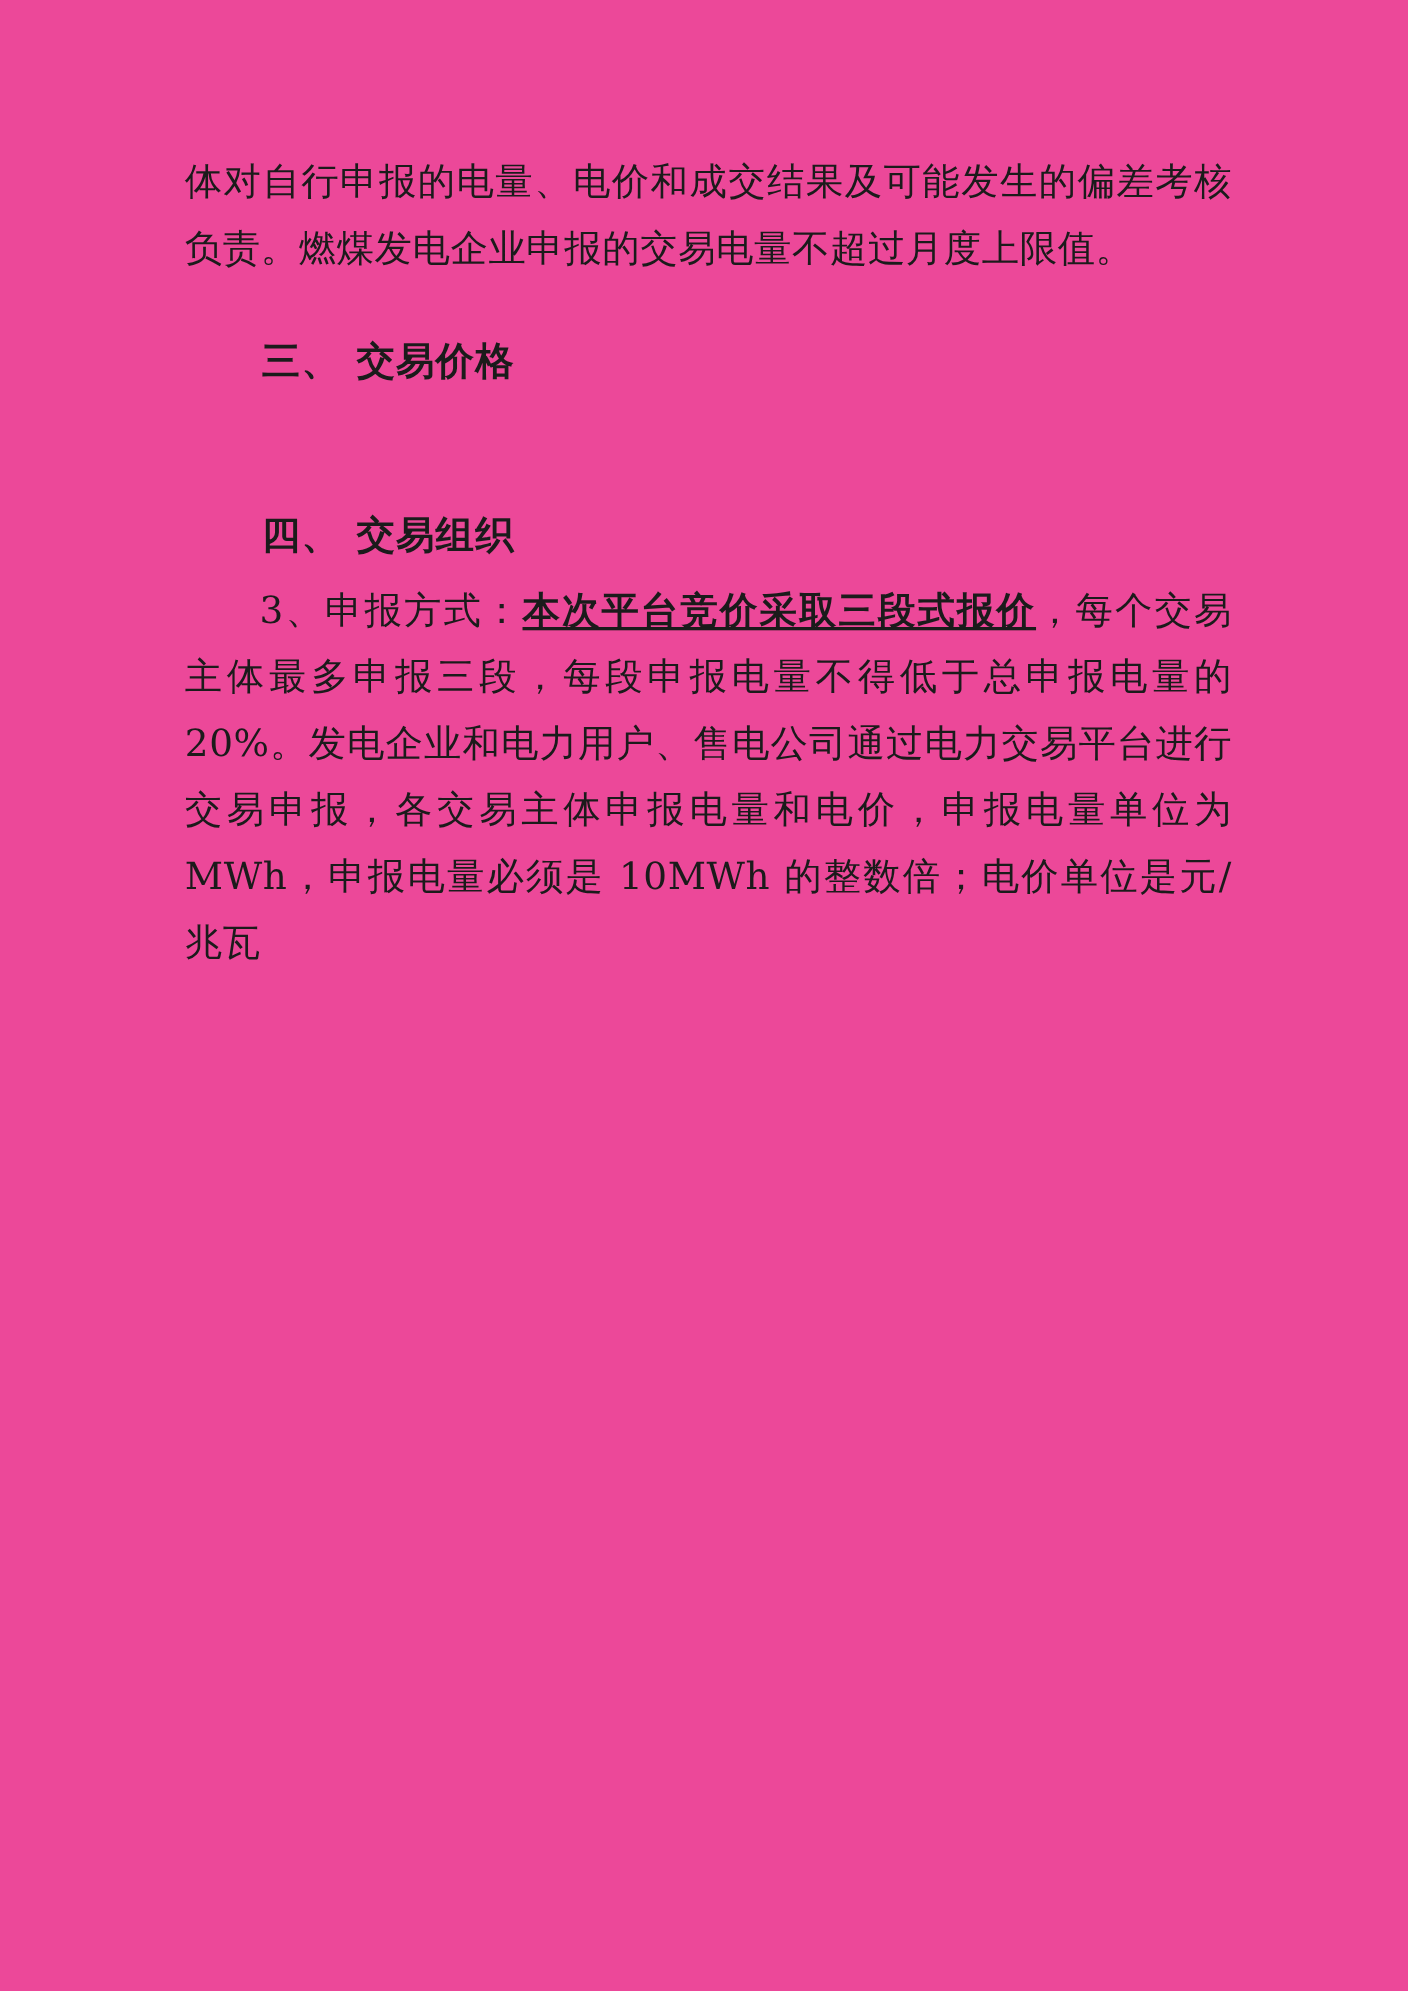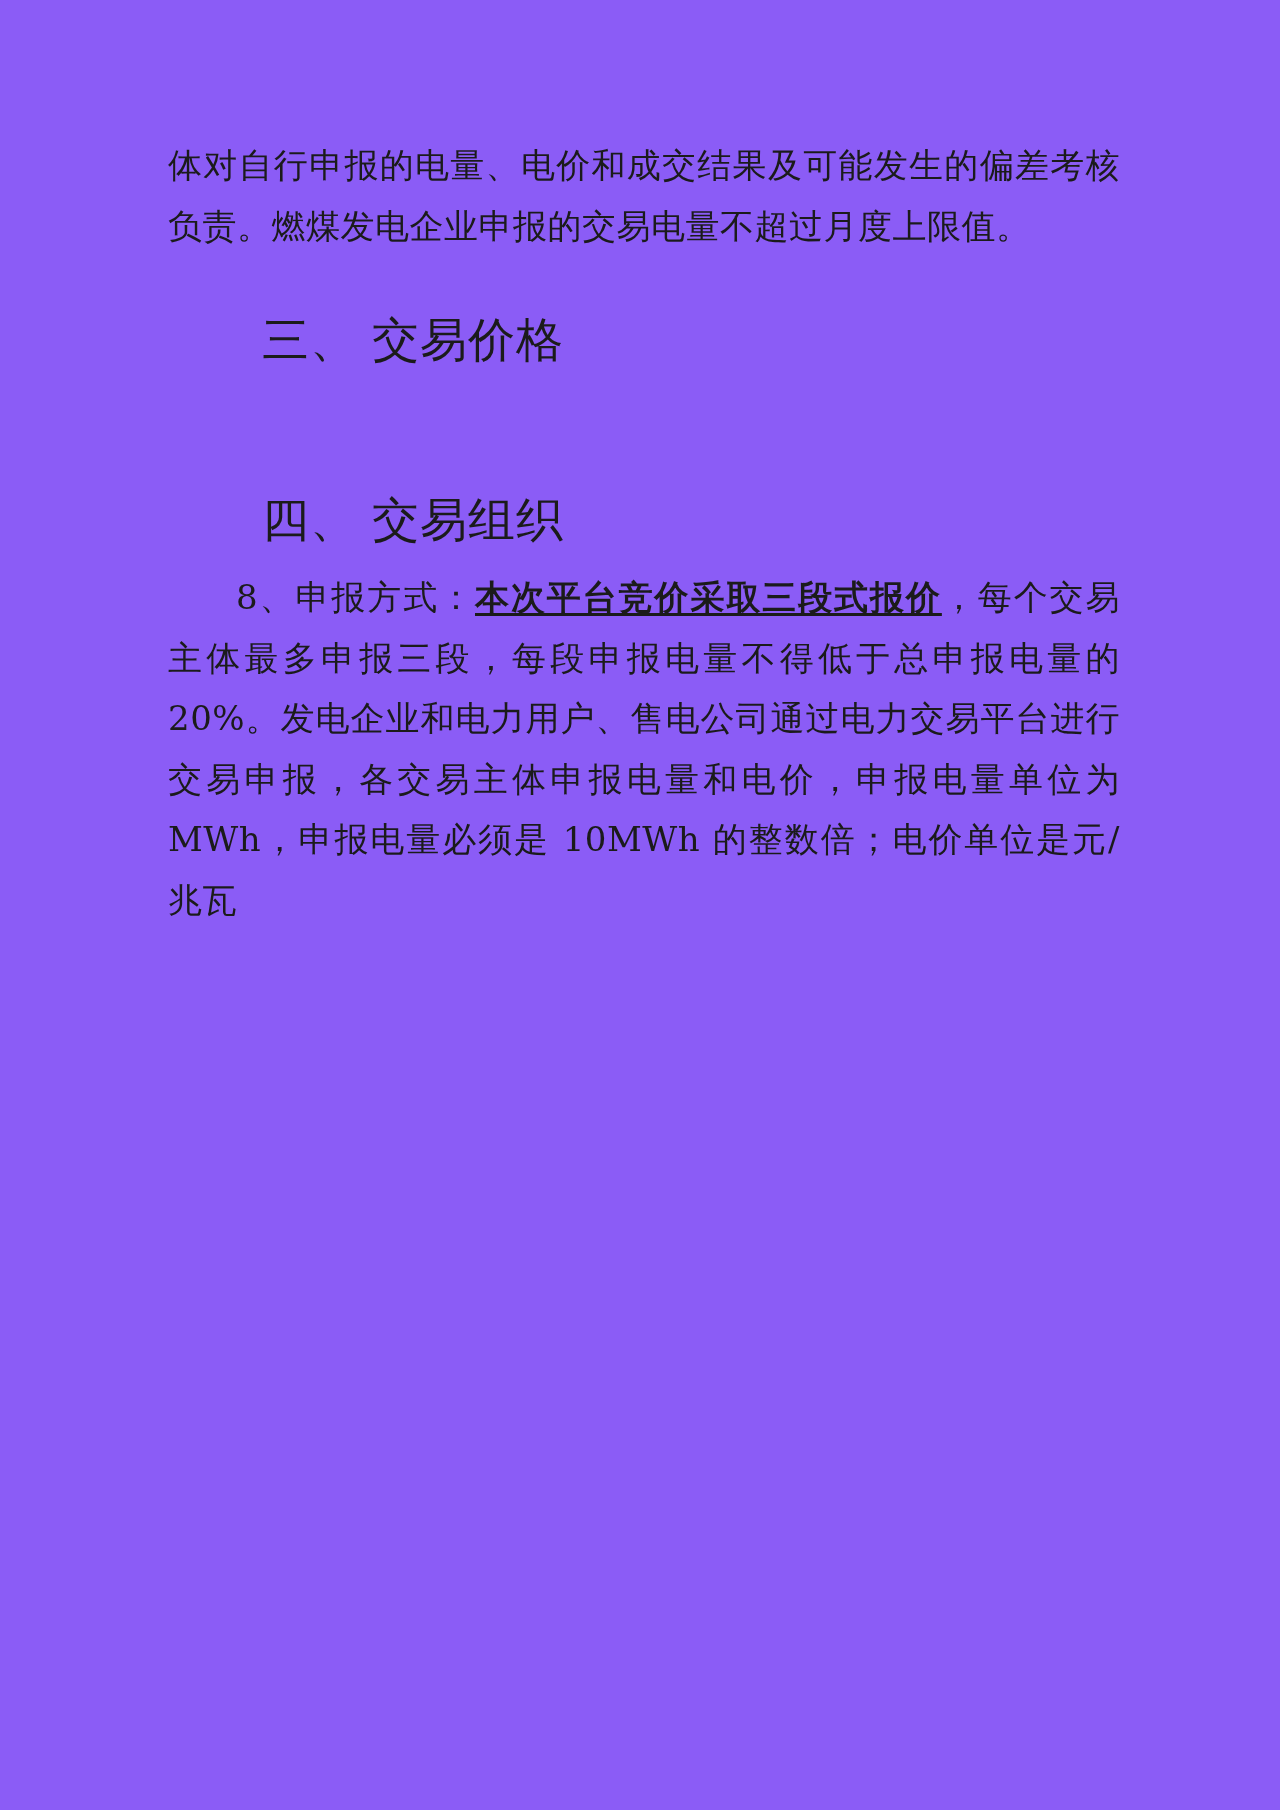--- a/index.html
+++ b/index.html
@@ -14,43 +14,43 @@
     color: #1b1b1b;
     position: relative;
     overflow: hidden;
   }
   .page {
     position: absolute;
     left: 0;
     top: 0;
     width: 1280px;
     height: 1810px;
-    background: #8b5cf6;
+    background: #ec4899;
     box-sizing: border-box;
     padding: 135px 160px 60px 168px;
   }
   .doc-body {
     font-size: 34px;
     line-height: 1.78;
     text-align: justify;
     text-justify: inter-ideograph;
     letter-spacing: 0.5px;
   }
   p {
     margin: 0;
   }
   .para {
     text-indent: 0;
   }
   .para-indent {
     text-indent: 2em;
   }
   .heading {
-    font-weight: normal;
-    font-size: 47px;
+    font-weight: bold;
+    font-size: 35px;
     margin-top: 34px;
     margin-bottom: 6px;
     text-indent: 2em;
     letter-spacing: 1px;
   }
   .heading .num {
     margin-right: 14px;
   }
   .gap-sm { height: 8px; }
   .gap-lg { height: 56px; }
@@ -71,16 +71,16 @@
 
     <div class="gap-sm"></div>
 
     <h2 class="heading"><span class="num">三、</span><span>交易价格</span></h2>
 
 
     <div class="gap-lg"></div>
 
     <h2 class="heading"><span class="num">四、</span><span>交易组织</span></h2>
 
-    <p class="para-indent"><span>8、申报方式：</span><span class="underline-bold">本次平台竞价采取三段式报价</span><span>，每个交易主体最多申报三段，每段申报电量不得低于总申报电量的 20%。发电企业和电力用户、售电公司通过电力交易平台进行交易申报，各交易主体申报电量和电价，申报电量单位为 MWh，申报电量必须是 10MWh 的整数倍；电价单位是元/兆瓦</span></p>
+    <p class="para-indent"><span>3、申报方式：</span><span class="underline-bold">本次平台竞价采取三段式报价</span><span>，每个交易主体最多申报三段，每段申报电量不得低于总申报电量的 20%。发电企业和电力用户、售电公司通过电力交易平台进行交易申报，各交易主体申报电量和电价，申报电量单位为 MWh，申报电量必须是 10MWh 的整数倍；电价单位是元/兆瓦</span></p>
 
   </div>
 </div>
 
 </body></html>

